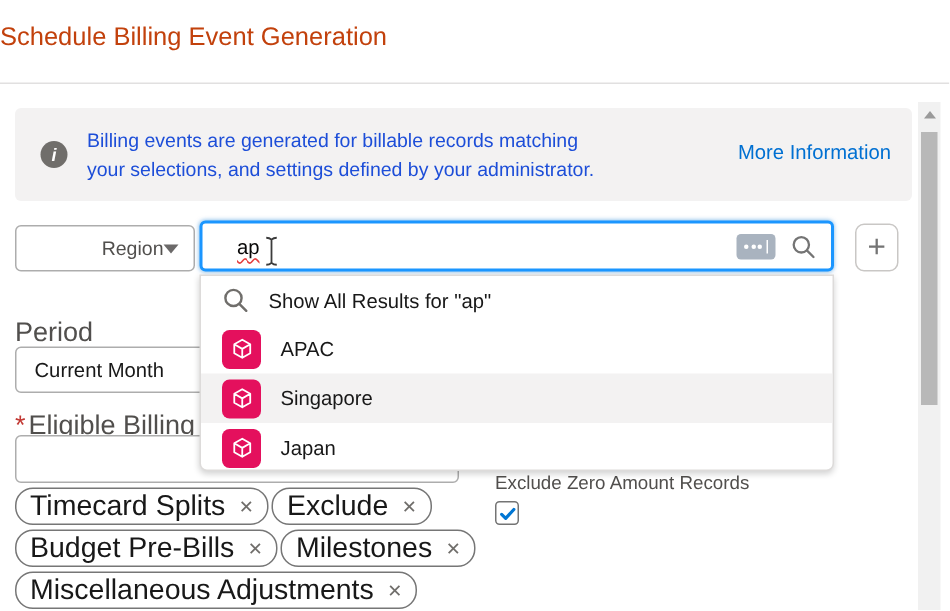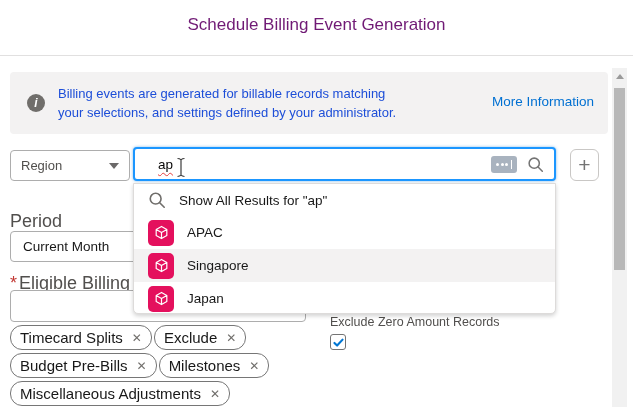--- a/index.html
+++ b/index.html
@@ -5,21 +5,21 @@
   * { margin:0; padding:0; box-sizing:border-box; }
   html,body { background:#fff; }
   body { font-family:"Liberation Sans", sans-serif; }
   .screen {
     position:relative; width:633px; height:407px; background:#fff;
     overflow:hidden; color:#080707;
   }
   
   .title {
     position:absolute; top:15px; left:0; width:633px;
-    text-align:center; font-size:17px; color:#701a75; font-weight:400;
+    text-align:left; font-size:17px; color:#c2410c; font-weight:400;
   }
   .divider { position:absolute; top:55px; left:0; width:633px; height:1px; background:#e1e0e0; }
 
   
   .banner {
     position:absolute; left:10px; top:72px; width:598px; height:62px;
     background:#f3f2f2; border-radius:4px;
     display:flex; align-items:center;
   }
   .info-icon {
@@ -34,21 +34,21 @@
   }
   .banner-link {
     position:absolute; right:14px; top:22px;
     font-size:13.5px; color:#0070d2; text-decoration:none; cursor:pointer;
   }
 
   
   .region-select {
     position:absolute; left:10px; top:150px; width:120px; height:31px;
     border:1px solid #adadad; border-radius:4px; background:#fff;
-    display:flex; align-items:center; padding:0 10px; cursor:pointer;
+    display:flex; align-items:center; padding:0 10px; cursor:pointer;text-align:right;
   }
   .region-select .lbl { font-size:13px; color:#514f4d; flex:1; }
   .caret {
     width:0; height:0; border-left:5px solid transparent;
     border-right:5px solid transparent; border-top:6px solid #6b6969;
   }
   .search-box {
     position:absolute; left:133px; top:147px; width:423px; height:34px;
     border:2px solid #1b96ff; border-radius:4px; background:#fff;
     box-shadow:0 0 3px rgba(1,118,211,.5);
@@ -109,21 +109,21 @@
 
   
   .pills {
     position:absolute; left:10px; top:325px; width:314px;
     display:flex; flex-wrap:wrap; gap:3px 2px;
   }
   .pill {
     height:25px; border:1px solid #767676; border-radius:12px; background:#fff;
     display:inline-flex; align-items:center; padding:0 9px; gap:9px; cursor:default;
   }
-  .pill .pt { font-size:15px; color:#181818; white-space:nowrap; }
+  .pill .pt { font-size:19px; color:#181818; white-space:nowrap; }
   .pill .px { font-size:12px; color:#706e6b; cursor:pointer; line-height:1; }
 
   
   .exclude-label { position:absolute; left:330px; top:315px; font-size:12.5px; color:#514f4d; }
   .checkbox {
     position:absolute; left:330px; top:334px; width:16px; height:16px;
     background:#fff; border:1px solid #747474; border-radius:3px; cursor:pointer;
     display:flex; align-items:center; justify-content:center;
   }
 

